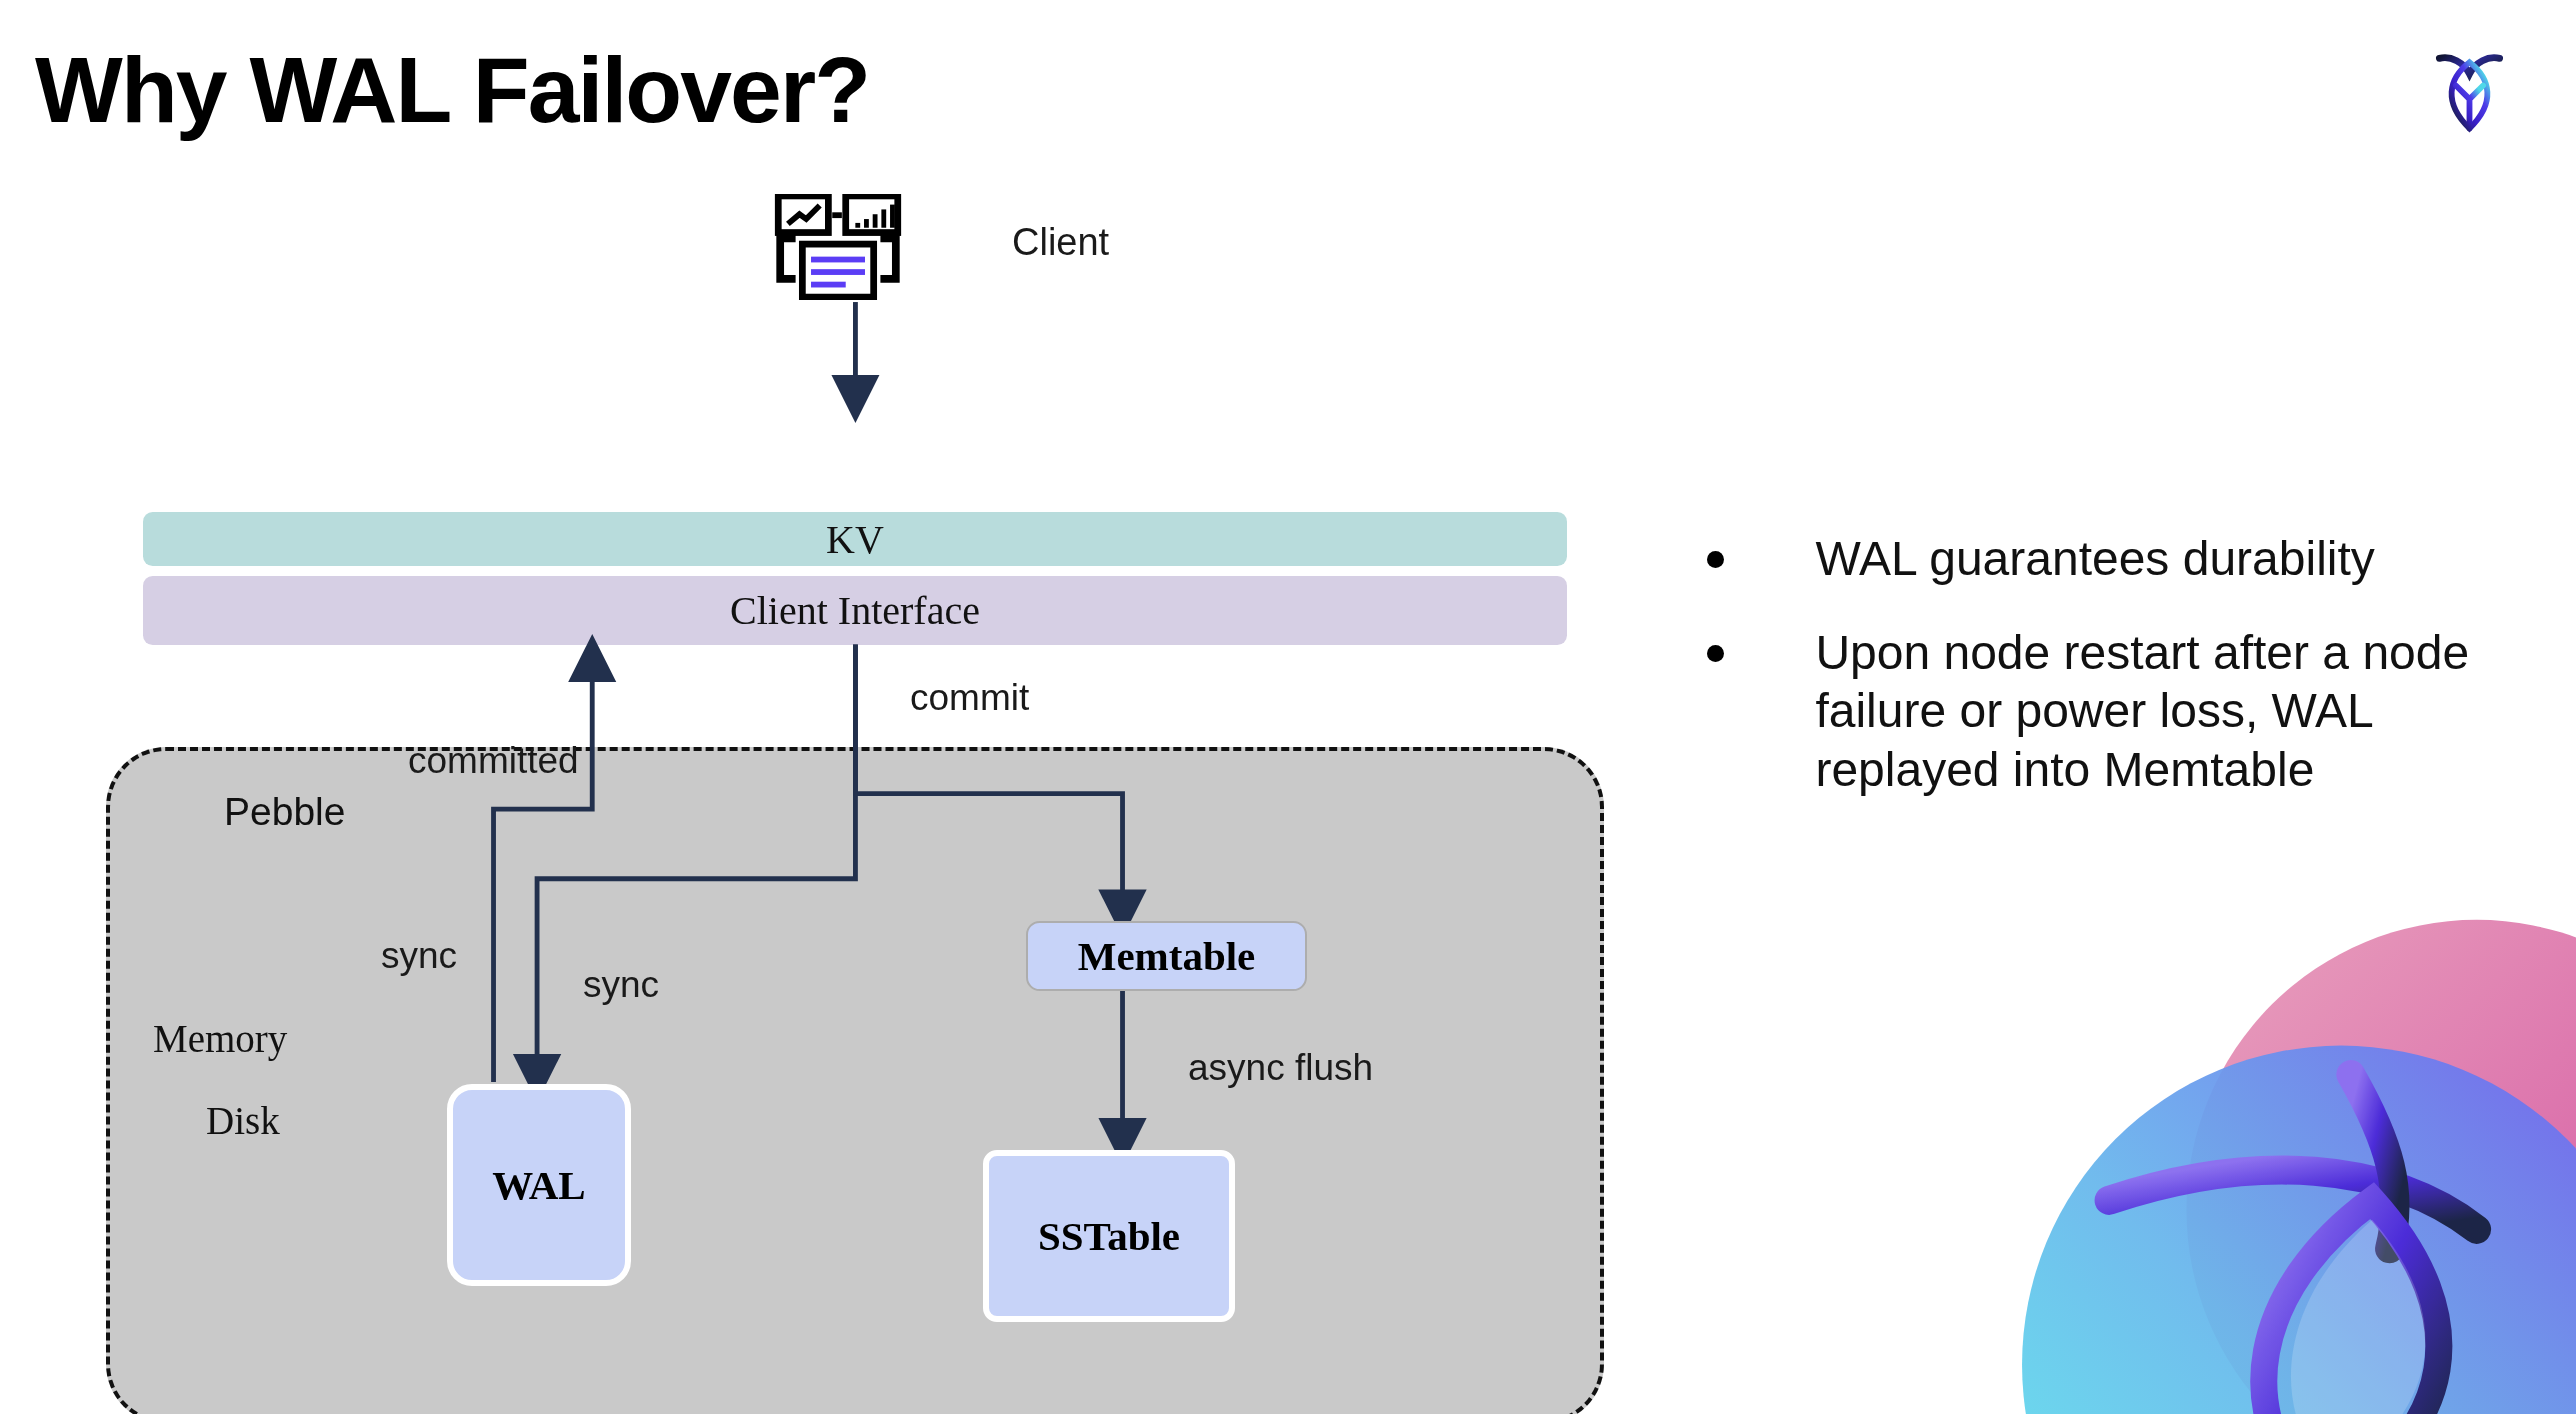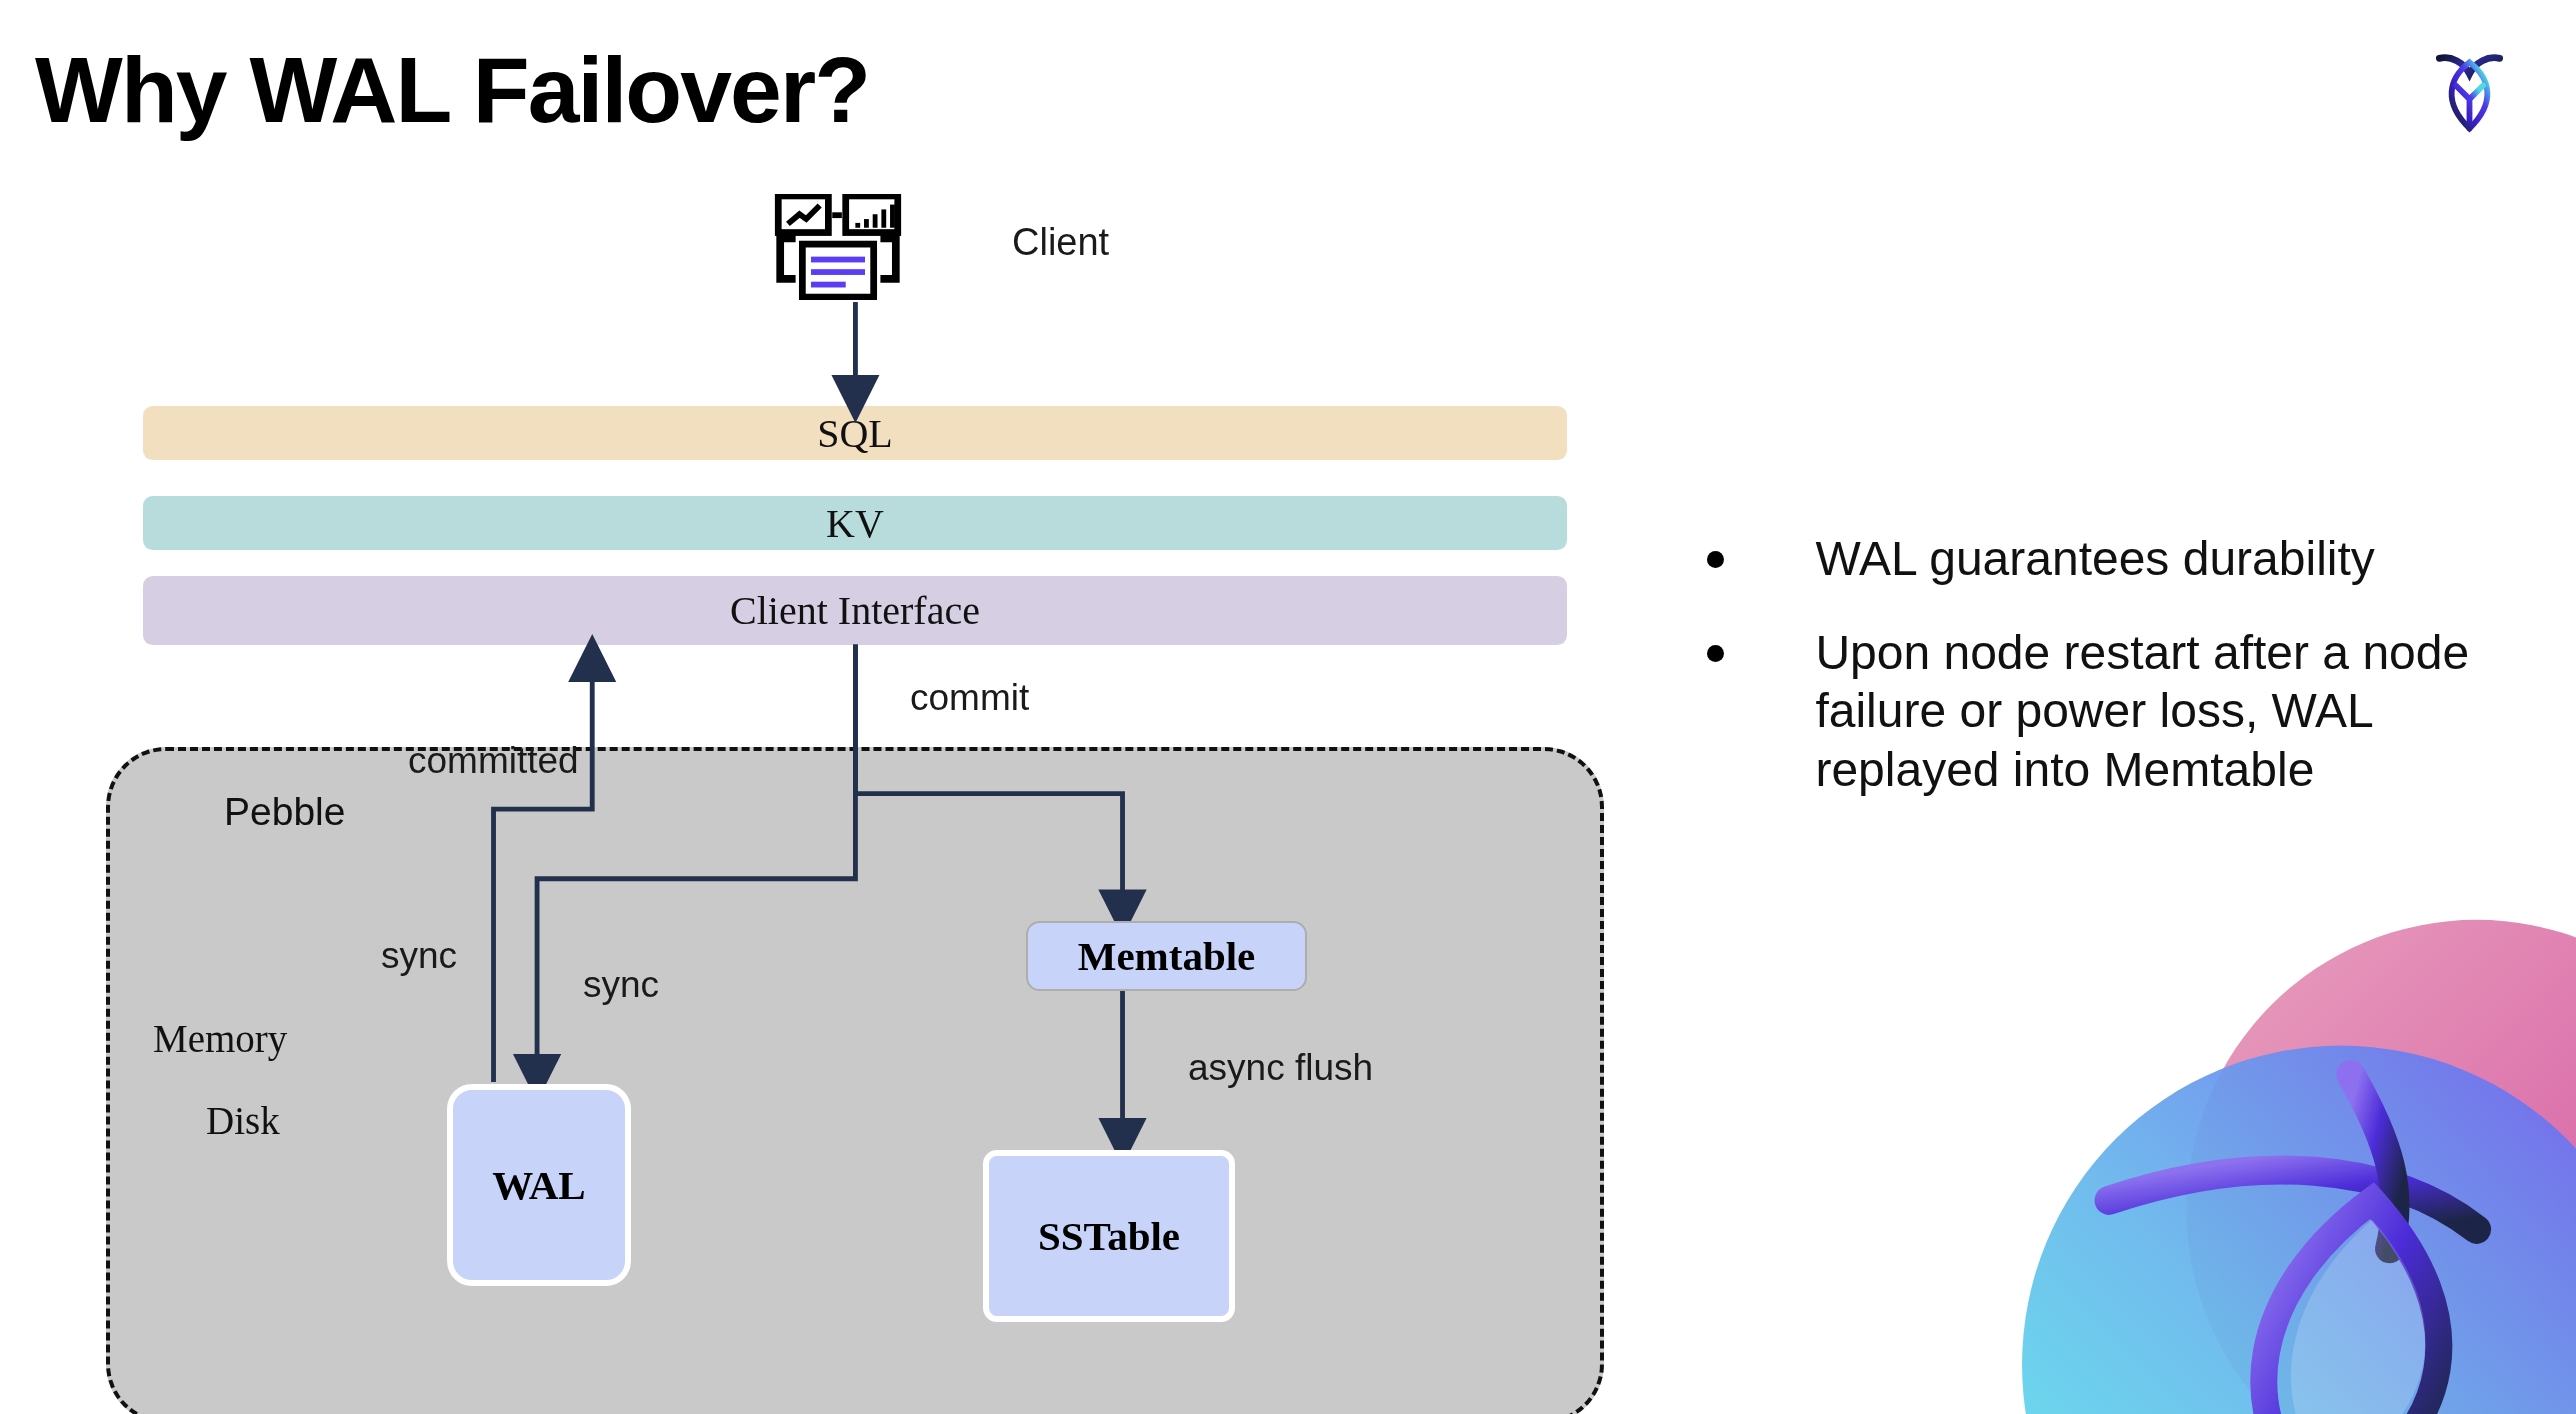--- a/index.html
+++ b/index.html
@@ -73,21 +73,21 @@
     width: 1424px;
     border-radius: 9.7px;
     display: flex;
     align-items: center;
     justify-content: center;
     font-family: "Liberation Serif", serif;
     font-size: 40px;
     color: #111111;
   }
   #bar-sql { top: 406px;  height: 54px; background: #f2dfc0; }
-  #bar-kv  { top: 496px;  height: 54px; background: #b8dcdc; }
+  #bar-kv  { top: 512px;  height: 54px; background: #b8dcdc; }
   #bar-si  { top: 576px;  height: 69px; background: #d6cfe4; }
 
   
   #pebble-box {
     position: absolute;
     left: 106px;
     top: 747px;
     width: 1498px;
     height: 677px;
     background: #c9c9c9;
@@ -291,23 +291,20 @@
       <path d="M110 46 L126 46 L126 88 L110 88" fill="none" stroke="#000000" stroke-width="8"></path>
 
       <rect x="29" y="52" width="74" height="55" fill="#ffffff" stroke="#000000" stroke-width="7"></rect>
       <rect x="38" y="65" width="56" height="6" fill="#5b3df5"></rect>
       <rect x="38" y="78" width="56" height="6" fill="#5b3df5"></rect>
       <rect x="38" y="91" width="36" height="6" fill="#5b3df5"></rect>
     </svg>
   </div>
   <div id="client-label">Client</div>
 
-  <div class="layer-bar" id="bar-sql">
-    <span>SQL</span>
-  </div>
   <div class="layer-bar" id="bar-kv">
     <span>KV</span>
   </div>
   <div class="layer-bar" id="bar-si">
     <span>Client Interface</span>
   </div>
 
   <div id="pebble-box">
     
   </div>

